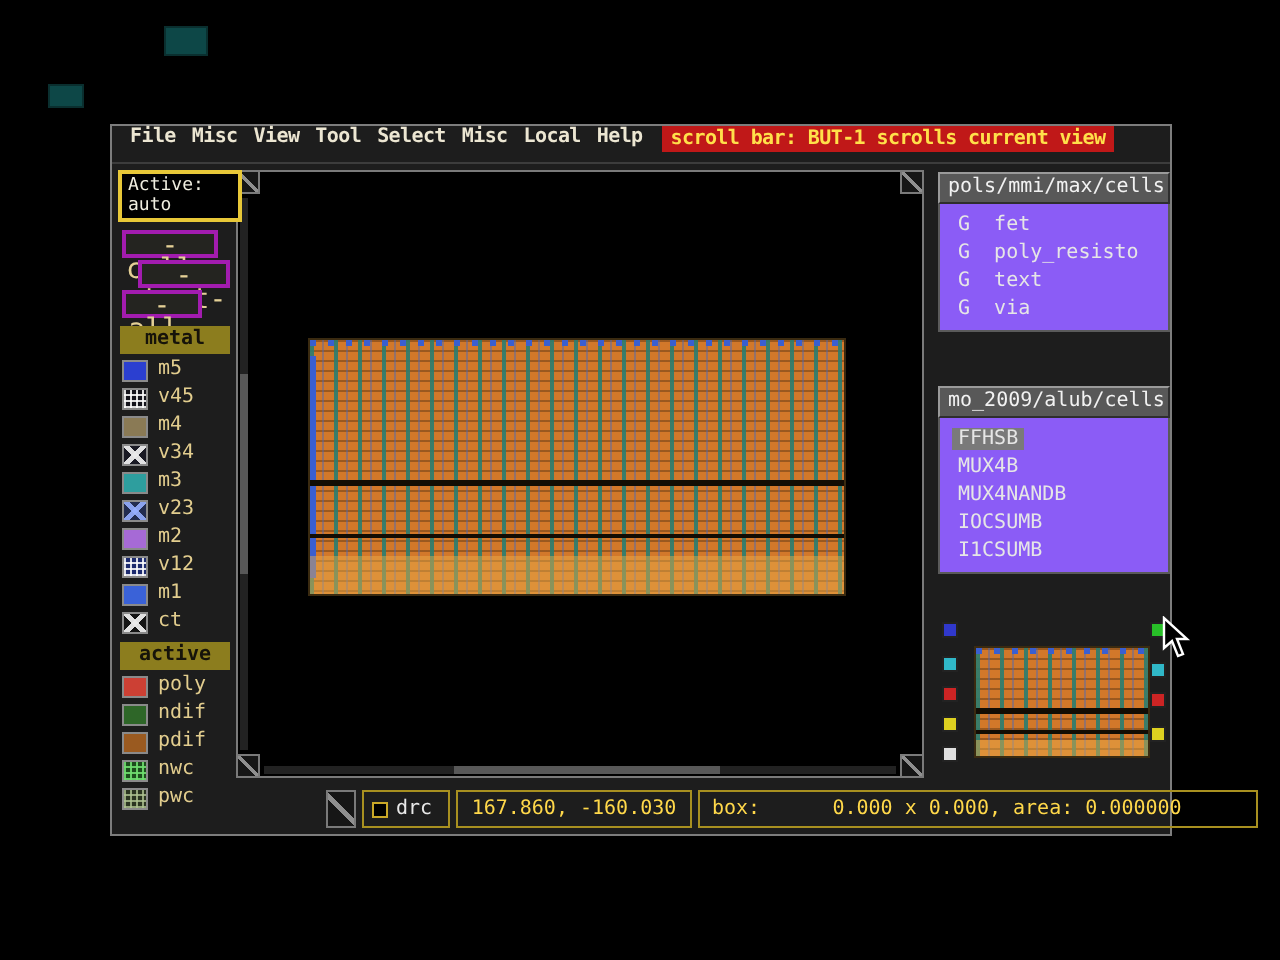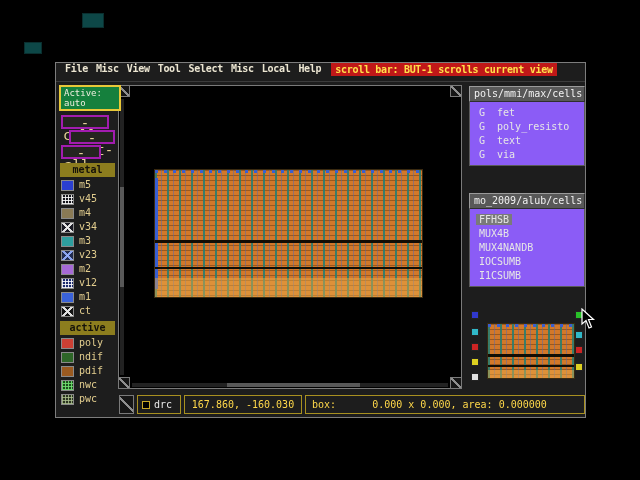--- a/index.html
+++ b/index.html
@@ -18,21 +18,21 @@
              display:flex; align-items:flex-start; padding-left:5px;
              border-bottom:1px solid #3c3c3c; }
   .menu-item { color:#ece6d2; font-size:10px; font-weight:bold;
                letter-spacing:-0.3px; padding:0 4px; white-space:nowrap; cursor:default; }
   #msgbox { margin-left:6px; color:#ffe04a; font-size:10px; font-weight:bold;
             letter-spacing:-0.3px; padding:1px 4px; white-space:nowrap; }
 
   
   #palette { position:absolute; left:3px; top:22px; width:64px;
              display:flex; flex-direction:column; }
-  #active-box { width:62px; height:26px; border:2px solid #e8c838; background:#15803d;
+  #active-box { width:62px; height:26px; border:2px solid #e8c838; background:#000000;
                 padding:1px 0 0 3px; margin-bottom:4px; z-index:5; }
   #active-box div { color:#f0eee0; font-size:9px; line-height:10px; white-space:nowrap; }
   .pal-btn { height:14px; border:2px solid #a21caf; background:#242420;
              color:#e4d096; font-size:14px; line-height:12px; text-align:center;
              margin-bottom:1px; cursor:default; }
   #btn-cells { width:48px; margin-left:2px; }
   #btn-text  { width:46px; margin-left:10px; }
   #btn-all   { width:40px; margin-left:2px; }
   .pal-hdr { width:55px; height:14px; margin:3px 0 1px 1px; background:#8c7d1e;
              color:#16130a; font-size:10px; font-weight:bold; text-align:center;
@@ -96,21 +96,21 @@
   .cell-item .selected { background:#7a7a7a; }
 
   
   #minimap { position:absolute; left:413px; top:246px; width:116px; height:82px; }
   .mmark { position:absolute; width:8px; height:8px; border:1px solid #222; }
   #chip-mini { left:18px; top:14px; width:88px; height:56px; }
 
   
   #statusbar { position:absolute; left:0; top:331px; width:100%; height:22px; }
   .sb-box { position:absolute; border:1px solid #a89020; height:19px; top:1px;
-            color:#ffd84a; font-size:10px; line-height:17px; white-space:pre; }
+            color:#ffd84a; font-size:10px; line-height:17px; white-space:pre;margin-left:44px; }
   #sb-corner { left:63px; width:15px; border-color:#7a7a7a;
       background:linear-gradient(45deg, transparent 44%, #8f8f8f 44% 56%, transparent 56%), #161616; }
   #sb-drc { left:81px; width:44px; display:flex; align-items:center; gap:4px; padding-left:4px; }
   #sb-drc .chk { width:8px; height:8px; border:1px solid #caa828; background:#000; flex:none; }
   #sb-drc .lbl { color:#e8e8e8; font-size:10px; }
   #sb-coords { left:128px; width:118px; text-align:center; }
   #sb-boxinfo { left:249px; width:280px; padding-left:6px; }
 
   
   #cursor { position:absolute; left:581px; top:308px; width:16px; height:22px; }

